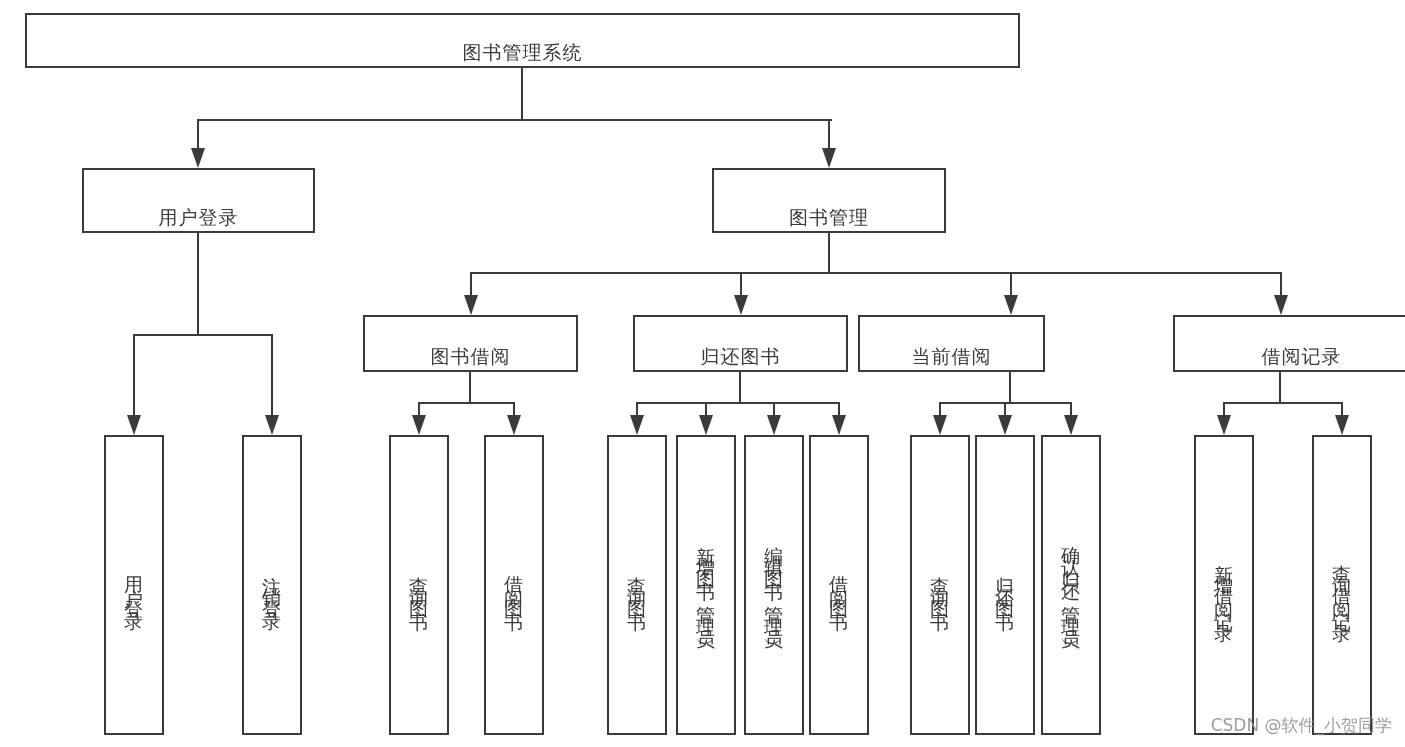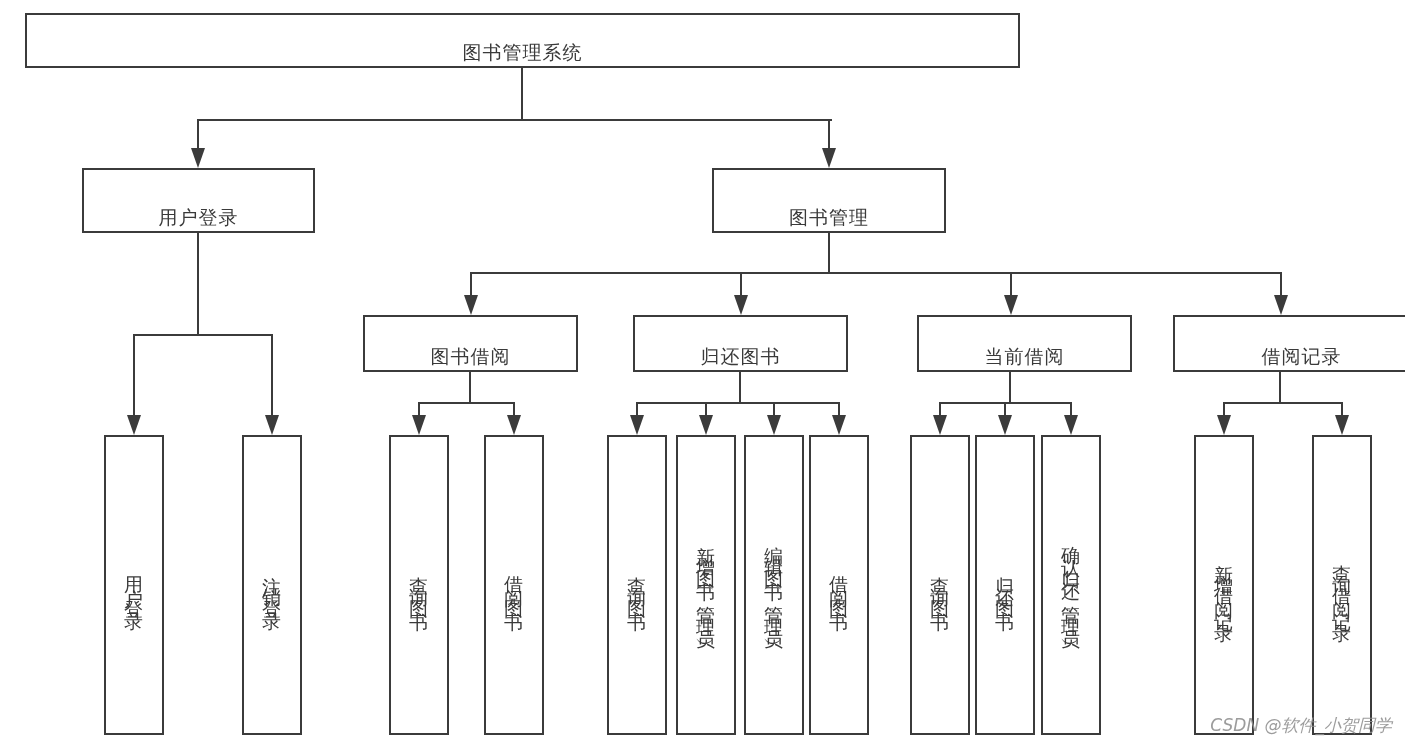--- a/index.html
+++ b/index.html
@@ -38,21 +38,20 @@
     border-right:7px solid transparent;
     border-top:20px solid #3b3b3b;
   }
   
   .watermark{
     position:absolute;
     right:13px;bottom:10px;
     font-size:17px;
     color:rgba(145,145,145,0.9);
     white-space:nowrap;
-    font-style:italic;
   }
 </style>
 </head>
 <body>
 
 <div class="canvas">
 
   <div class="node hnode" style="left:25px;top:13px;width:995px;height:55px">
     <span>图书管理系统</span>
   </div>
@@ -88,21 +87,21 @@
   <div class="arrow" style="left:1004px;top:295px"></div>
   <div class="vl" style="left:1280px;top:272px;height:23px"></div>
   <div class="arrow" style="left:1274px;top:295px"></div>
 
   <div class="node hnode" style="left:363px;top:315px;width:215px;height:57px">
     <span>图书借阅</span>
   </div>
   <div class="node hnode" style="left:633px;top:315px;width:215px;height:57px">
     <span>归还图书</span>
   </div>
-  <div class="node hnode" style="left:917px;top:315px;width:215px;height:57px">
+  <div class="node hnode" style="left:858px;top:315px;width:187px;height:57px">
     <span>当前借阅</span>
   </div>
   <div class="node hnode" style="left:1173px;top:315px;width:257px;height:57px">
     <span>借阅记录</span>
   </div>
 
   <div class="vl" style="left:469px;top:372px;height:32px"></div>
   <div class="hl" style="left:418px;top:402px;width:97px"></div>
   <div class="vl" style="left:418px;top:402px;height:13px"></div>
   <div class="arrow" style="left:412px;top:415px"></div>

